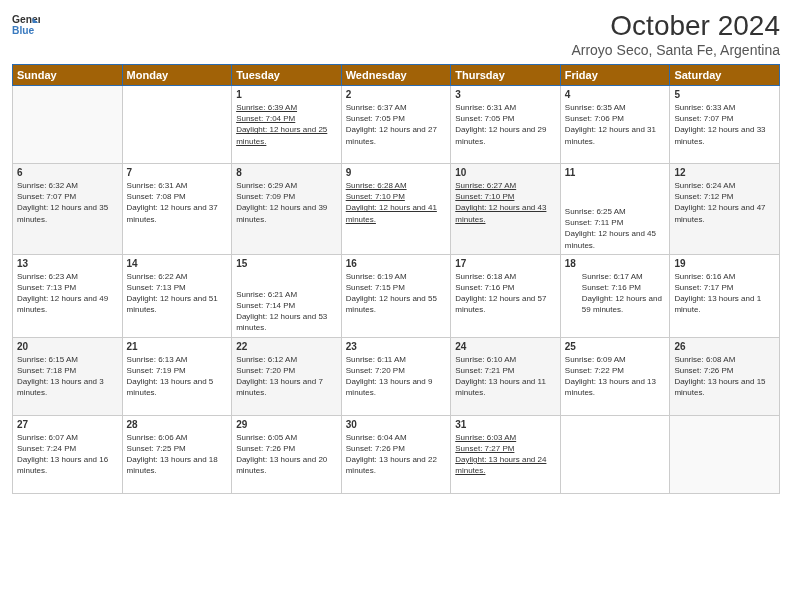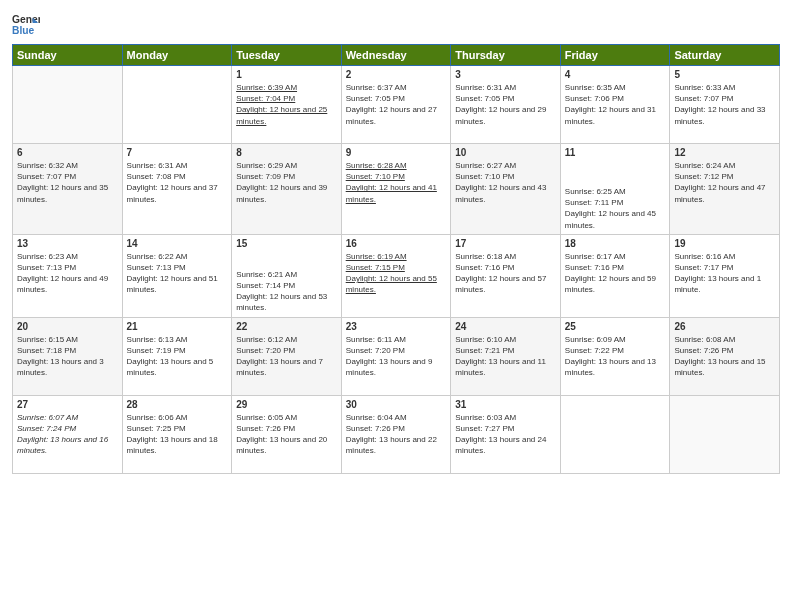--- a/index.html
+++ b/index.html
@@ -42,21 +42,21 @@
     .location-title {
       font-size: 14px;
       color: #555;
     }
     table {
       width: 100%;
       border-collapse: collapse;
       table-layout: fixed;
     }
     thead tr th {
-      background-color: #4d7c0f;
+      background-color: #a16207;
       color: #fff;
       font-size: 11px;
       font-weight: bold;
       padding: 4px 4px;
       text-align: left;
       border: 1px solid #2a6aaf;
     }
     tbody tr td {
       vertical-align: top;
       border: 1px solid #ccc;
@@ -92,20 +92,24 @@
 <body>
 
 <div class="page">
   <div class="header">
     <div class="logo">
       <svg class="logo-icon" viewBox="0 0 30 30" xmlns="http://www.w3.org/2000/svg">
         <text x="0" y="14" font-size="11" font-weight="bold" fill="#333">General</text>
         <text x="0" y="26" font-size="11" font-weight="bold" fill="#3a7abf">Blue</text>
         <polygon points="22,8 28,14 22,14" fill="#3a7abf"></polygon>
       </svg>
+    </div>
+    <div class="title-block">
+      <div class="month-title">October 2024</div>
+      <div class="location-title">Arroyo Seco, Santa Fe, Argentina</div>
     </div>
   </div>
 
   <table>
     <thead>
       <tr>
         <th>Sunday</th>
         <th>Monday</th>
         <th>Tuesday</th>
         <th>Wednesday</th>
@@ -169,21 +173,21 @@
 Daylight: 12 hours and 39 minutes.</div>
           </td>
           <td>
             <span class="day-number">9</span>
             <div class="day-info" style="white-space: pre-line; text-decoration: underline;">Sunrise: 6:28 AM
 Sunset: 7:10 PM
 Daylight: 12 hours and 41 minutes.</div>
           </td>
           <td>
             <span class="day-number">10</span>
-            <div class="day-info" style="white-space: pre-line;">Sunrise: 6:27 AM
+            <div class="day-info" style="white-space: pre-line; text-decoration: underline;">Sunrise: 6:27 AM
 Sunset: 7:10 PM
 Daylight: 12 hours and 43 minutes.</div>
           </td>
           <td>
             <span class="day-number">11</span>
             <div class="day-info" style="white-space: pre-line; margin-top: 28px;">Sunrise: 6:25 AM
 Sunset: 7:11 PM
 Daylight: 12 hours and 45 minutes.</div>
           </td>
           <td>
@@ -207,33 +211,33 @@
 Daylight: 12 hours and 51 minutes.</div>
           </td>
           <td>
             <span class="day-number">15</span>
             <div class="day-info" style="white-space: pre-line; margin-top: 20px;">Sunrise: 6:21 AM
 Sunset: 7:14 PM
 Daylight: 12 hours and 53 minutes.</div>
           </td>
           <td>
             <span class="day-number">16</span>
-            <div class="day-info" style="white-space: pre-line; text-decoration: underline;">Sunrise: 6:19 AM
+            <div class="day-info" style="white-space: pre-line;">Sunrise: 6:19 AM
 Sunset: 7:15 PM
 Daylight: 12 hours and 55 minutes.</div>
           </td>
           <td>
             <span class="day-number">17</span>
             <div class="day-info" style="white-space: pre-line;">Sunrise: 6:18 AM
 Sunset: 7:16 PM
 Daylight: 12 hours and 57 minutes.</div>
           </td>
           <td>
             <span class="day-number">18</span>
-            <div class="day-info" style="white-space: pre-line;">Sunrise: 6:17 AM
+            <div class="day-info" style="white-space: pre-line; margin-left: 17px;">Sunrise: 6:17 AM
 Sunset: 7:16 PM
 Daylight: 12 hours and 59 minutes.</div>
           </td>
           <td>
             <span class="day-number">19</span>
             <div class="day-info" style="white-space: pre-line;">Sunrise: 6:16 AM
 Sunset: 7:17 PM
 Daylight: 13 hours and 1 minute.</div>
           </td>
         </tr>
@@ -277,21 +281,21 @@
           <td>
             <span class="day-number">26</span>
             <div class="day-info" style="white-space: pre-line;">Sunrise: 6:08 AM
 Sunset: 7:26 PM
 Daylight: 13 hours and 15 minutes.</div>
           </td>
         </tr>
         <tr>
           <td>
             <span class="day-number">27</span>
-            <div class="day-info" style="white-space: pre-line; font-style: italic;">Sunrise: 6:07 AM
+            <div class="day-info" style="white-space: pre-line;">Sunrise: 6:07 AM
 Sunset: 7:24 PM
 Daylight: 13 hours and 16 minutes.</div>
           </td>
           <td>
             <span class="day-number">28</span>
             <div class="day-info" style="white-space: pre-line;">Sunrise: 6:06 AM
 Sunset: 7:25 PM
 Daylight: 13 hours and 18 minutes.</div>
           </td>
           <td>
@@ -301,21 +305,21 @@
 Daylight: 13 hours and 20 minutes.</div>
           </td>
           <td>
             <span class="day-number">30</span>
             <div class="day-info" style="white-space: pre-line;">Sunrise: 6:04 AM
 Sunset: 7:26 PM
 Daylight: 13 hours and 22 minutes.</div>
           </td>
           <td>
             <span class="day-number">31</span>
-            <div class="day-info" style="white-space: pre-line;">Sunrise: 6:03 AM
+            <div class="day-info" style="white-space: pre-line; text-decoration: underline;">Sunrise: 6:03 AM
 Sunset: 7:27 PM
 Daylight: 13 hours and 24 minutes.</div>
           </td>
           <td class="empty-cell"></td>
           <td class="empty-cell"></td>
         </tr>
       </tbody>
   </table>
 </div>
 

